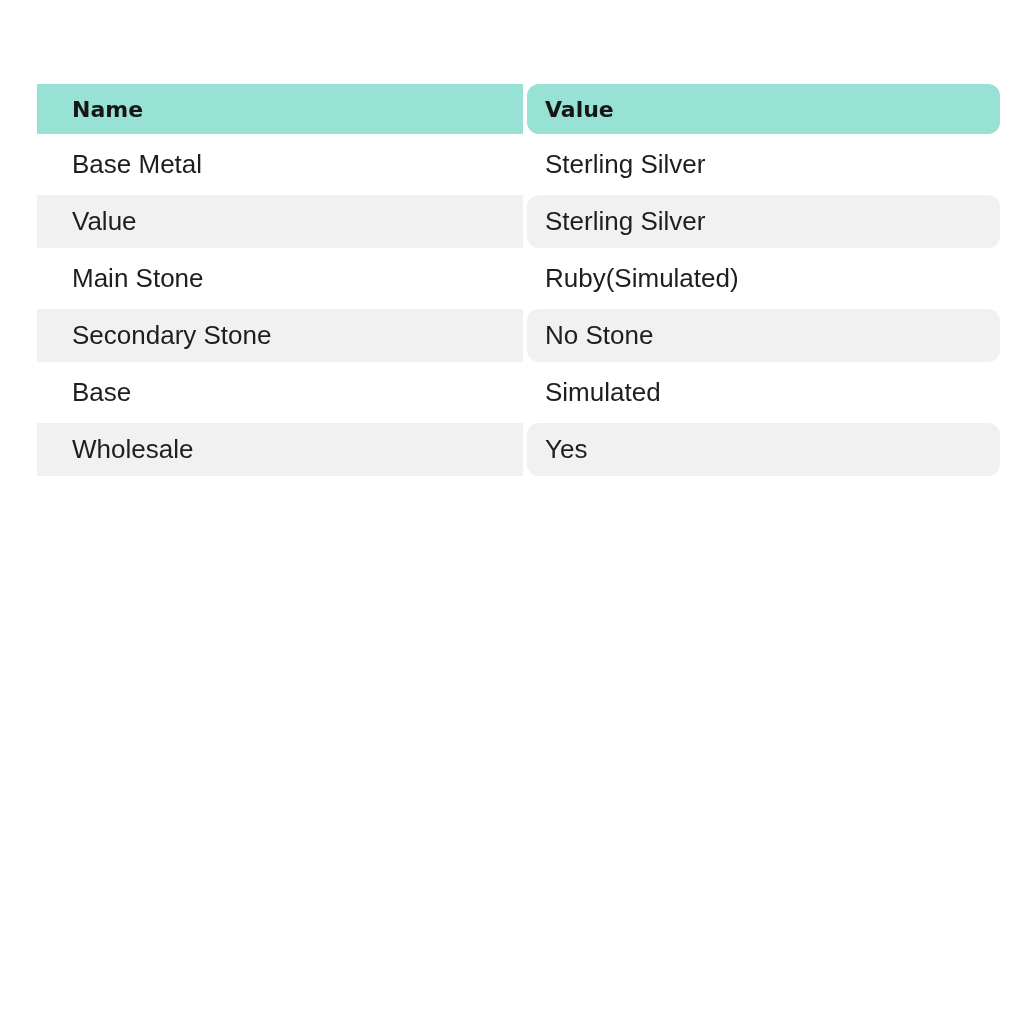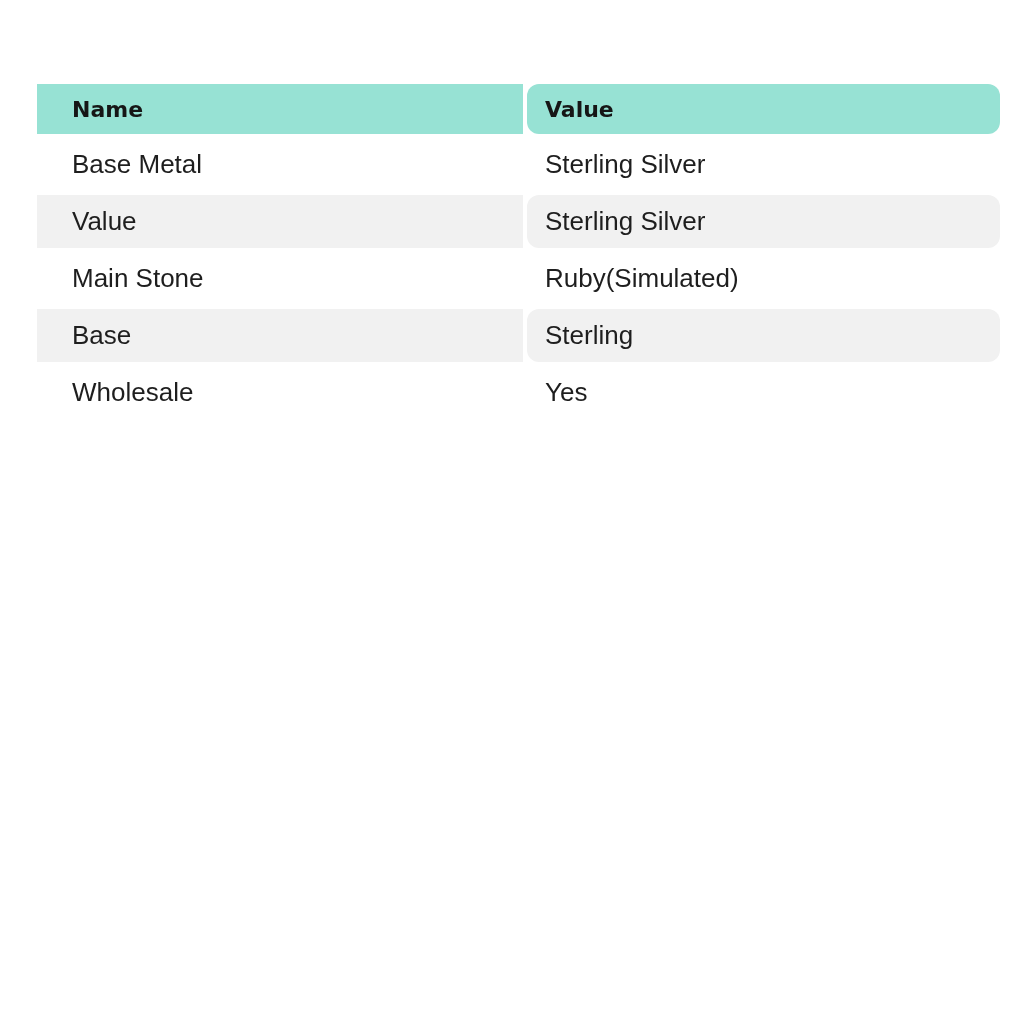--- a/index.html
+++ b/index.html
@@ -75,24 +75,28 @@
     <td class="name-cell">Value</td>
     <td class="value-cell">Sterling Silver</td>
   </tr>
 
 
   <tr>
     <td class="name-cell">Main Stone</td>
     <td class="value-cell">Ruby(Simulated)</td>
   </tr>
 
+  <tr>
+    <td class="name-cell">Secondary Stone</td>
+    <td class="value-cell">No Stone</td>
+  </tr>
 
   <tr>
     <td class="name-cell">Base</td>
-    <td class="value-cell">Sterling</td>
+    <td class="value-cell">Simulated</td>
   </tr>
 
   <tr>
     <td class="name-cell">Wholesale</td>
     <td class="value-cell">Yes</td>
   </tr>
 </tbody>
   </table>
 </div>
 

